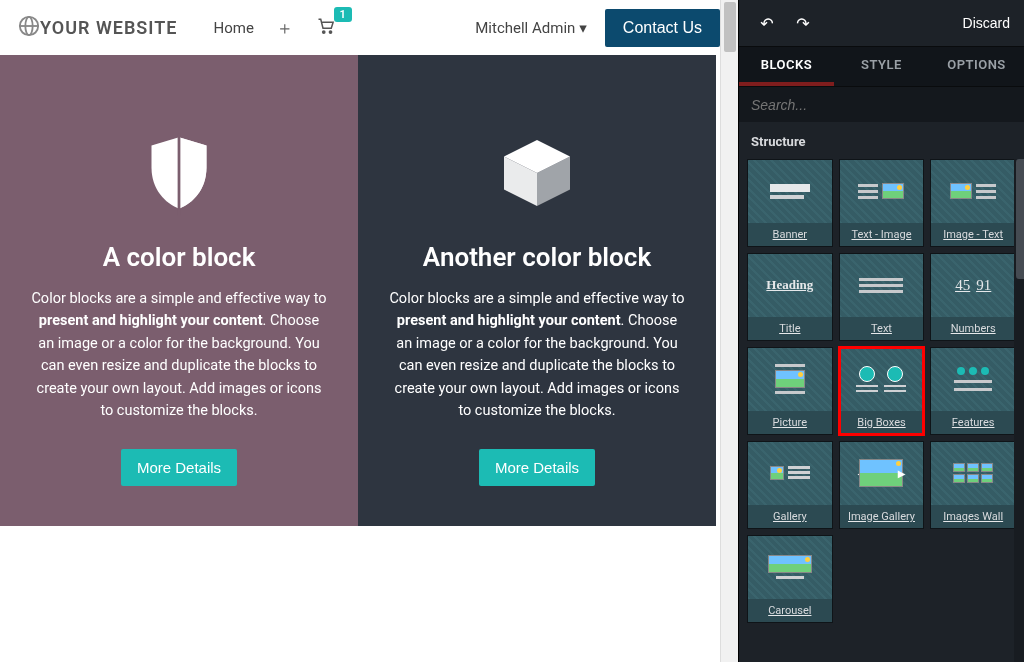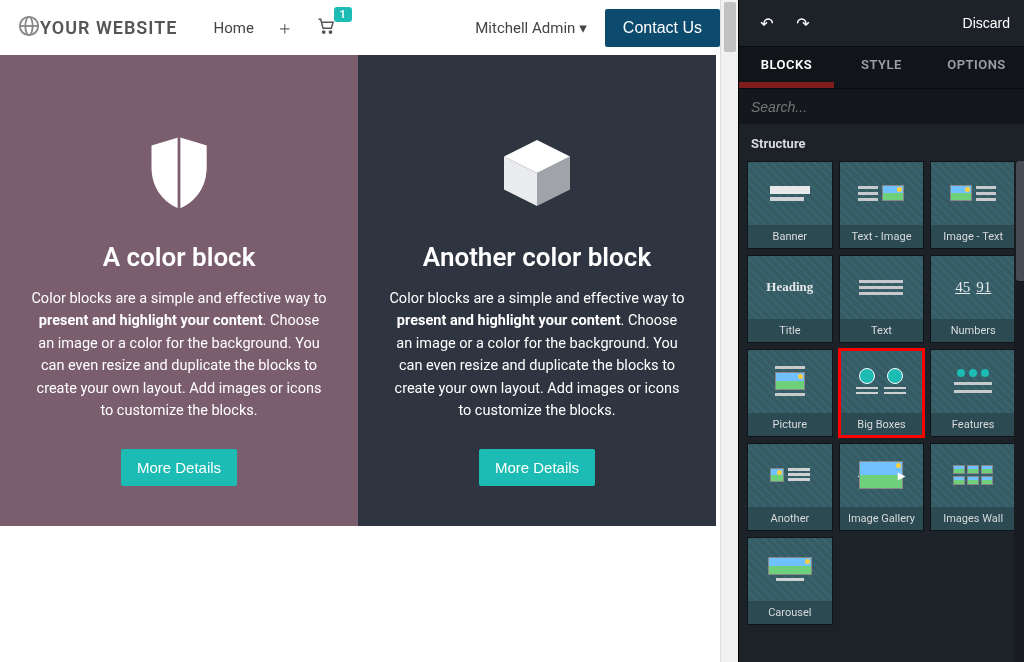--- a/index.html
+++ b/index.html
@@ -37,29 +37,29 @@
 .editor { width: 286px; height: 662px; background: #1d2228; color: #e6e8ea; display: flex; flex-direction: column; border-left: 1px solid #000; }
 .editor-top { display: flex; align-items: stretch; height: 46px; }
 .history { display: flex; gap: 0; align-items: center; padding-left: 10px; }
 .history button { background: transparent; border: none; color: #fff; font-size: 16px; width: 36px; height: 46px; cursor: pointer; }
 .spacer { flex: 1; }
 .discard { background: transparent; border: none; color: #fff; font-size: 14px; padding: 0 14px; cursor: pointer; font-weight: 500; }
 .save { background: #1cbbb4; border: none; color: #fff; font-size: 14px; padding: 0 16px; cursor: pointer; font-weight: 500; }
 
 .tabs { display: flex; border-top: 1px solid #090b0d; border-bottom: 1px solid #090b0d; background: #11151a; }
 .tab { flex: 1; text-align: center; padding: 10px 0; font-size: 13px; font-weight: 600; letter-spacing: .5px; cursor: pointer; color: #9aa0a6; }
-.tab.active { color: #fff; border-bottom: 6px solid #7f1d1d; }
+.tab.active { color: #fff; border-bottom: 4px solid #7f1d1d; }
 
 .search { padding: 8px 12px; background: #14181d; }
 .search input { width: 100%; background: transparent; border: none; color: #ccc; font-size: 14px; outline: none; font-style: italic; }
 
 .section-title { font-size: 13px; color: #d8dadd; padding: 12px 12px 10px; font-weight: bold; }
 .snippets { flex: 1; overflow: hidden; position: relative; padding: 0 8px 8px; }
 .grid { display: grid; grid-template-columns: repeat(3, 1fr); gap: 6px; }
-.snippet { background: #2c4a52; border: 1px solid #0f1418; display: flex; flex-direction: column; align-items: center; cursor: grab; height: 88px; position: relative; }
+.snippet { background: #2c4a52; border: 1px solid #0f1418; display: flex; flex-direction: column; align-items: center; cursor: grab; height: 88px; position: relative; text-decoration: underline; }
 .snippet.highlight { outline: 3px solid #f00; outline-offset: -2px; }
 .snippet-canvas { flex: 1; width: 100%; display: flex; align-items: center; justify-content: center; background: repeating-linear-gradient(45deg, #3a646d 0 2px, #355c65 2px 6px); }
 .snippet-label { font-size: 11px; color: #d8dadd; padding: 6px 2px 5px; text-align: center; line-height: 1.1; }
 
 
 .thumb-banner { display: flex; flex-direction: column; gap: 3px; align-items: flex-start; }
 .thumb-banner .bar1 { width: 40px; height: 8px; background: #e6e8ea; }
 .thumb-banner .bar2 { width: 34px; height: 4px; background: #d0d3d6; }
 
 .thumb-cover { display: flex; flex-direction: column; gap: 3px; align-items: center; }
@@ -324,21 +324,21 @@
                 <div class="thumb-img">
                   <div class="thumb-sun"></div>
                 </div>
                 <div class="col2">
                   <div class="ml"></div>
                   <div class="ml"></div>
                   <div class="ml"></div>
                 </div>
               </div>
             </div>
-            <div class="snippet-label">Another</div>
+            <div class="snippet-label">Gallery</div>
           </div>
 
         <div class="snippet">
             <div class="snippet-canvas">
               <div class="thumb-gallery">
                 <span class="thumb-arrow-l">◀</span>
                 <div class="thumb-img">
                   <div class="thumb-sun"></div>
                 </div>
                 <span class="thumb-arrow-r">▶</span>

